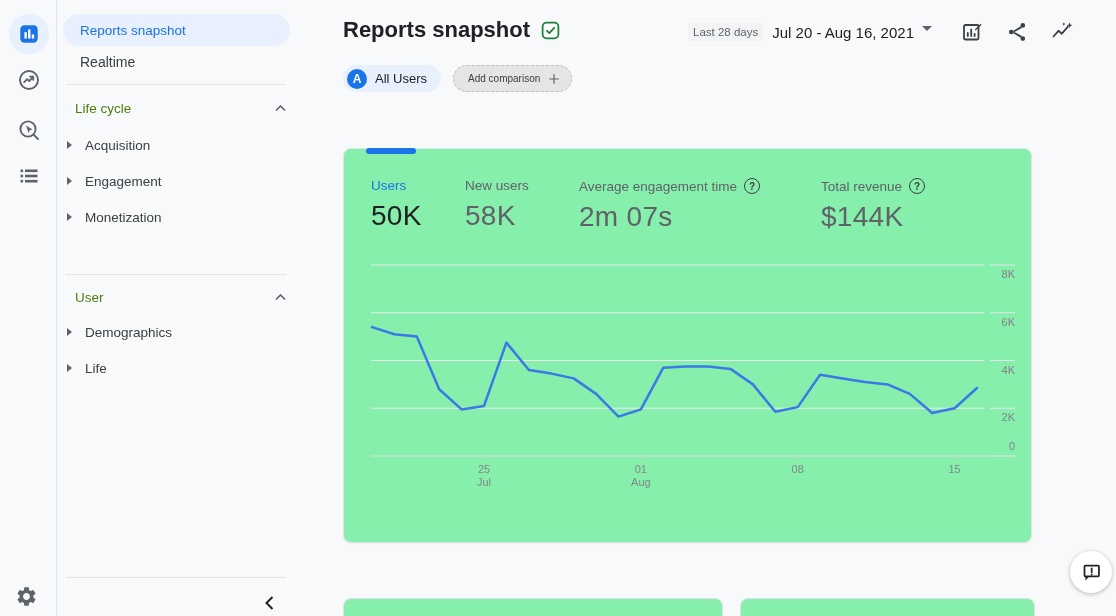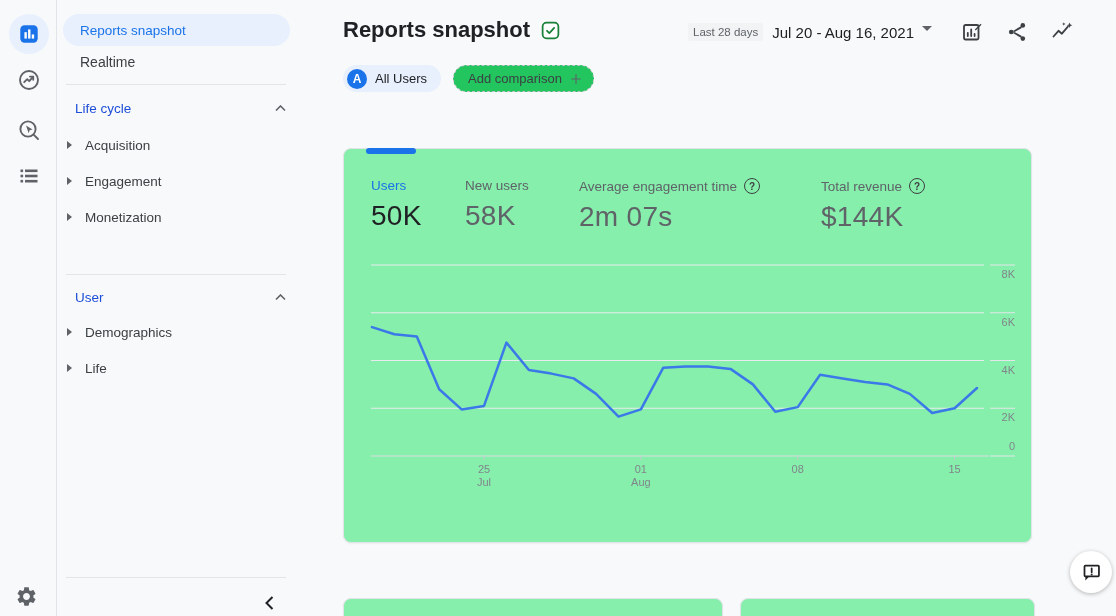--- a/index.html
+++ b/index.html
@@ -20,21 +20,21 @@
   .sidebar { position:absolute; left:58px; top:0; width:242px; height:616px; }
   .side-pill { position:absolute; left:5px; right:10px; top:14px; height:32px; border-radius:16px;
                background:#e8f0fe; color:#1a73e8; font-size:13.5px; font-weight:500;
                display:flex; align-items:center; padding-left:17px; cursor:pointer; }
   .side-item { position:absolute; left:0; right:0; height:32px; display:flex; align-items:center;
                padding-left:22px; font-size:14px; color:#3c4043; cursor:pointer; }
   .side-rt { top:46px; }
   .divider { position:absolute; left:8px; right:14px; height:1px; background:#e3e6e9; }
   .div1 { top:84px; } .div2 { top:274px; } .div3 { top:577px; }
   .side-section { position:absolute; left:0; right:14px; height:26px; display:flex; align-items:center;
-                  justify-content:space-between; padding-left:17px; font-size:13.5px; color:#1d4ed8; cursor:pointer; }
+                  justify-content:space-between; padding-left:17px; font-size:13.5px; color:#4d7c0f; cursor:pointer; }
   .sec1 { top:95px; } .sec2 { top:284px; }
   .side-sub { position:absolute; left:0; right:0; height:36px; display:flex; align-items:center;
               font-size:13.5px; color:#3c4043; cursor:pointer; }
   .side-sub .tri { width:0; height:0; border-left:5px solid #5f6368; border-top:4px solid transparent;
                    border-bottom:4px solid transparent; margin-left:9px; margin-right:13px; }
   .side-sub .tri.none { border-left-color:transparent; }
   .it1{top:127px}.it2{top:163px}.it3{top:199px}.it4{top:235px}.it5{top:314px}.it6{top:350px}
   .chev svg { width:11px; height:7px; display:block; }
   .collapse-btn { position:absolute; left:198px; top:592px; width:26px; height:26px; cursor:pointer;
                   display:flex; align-items:center; justify-content:center; }
@@ -55,23 +55,23 @@
   .hdr-icon.first { margin-left:28px; }
 
   
   .chips { position:absolute; left:343px; top:65px; display:flex; align-items:center; gap:12px; }
   .chip-users { height:27px; border-radius:14px; background:#e8f0fe; display:flex; align-items:center;
                 padding:0 14px 0 4px; cursor:pointer; }
   .chip-avatar { width:20px; height:20px; border-radius:50%; background:#1a73e8; color:#fff;
                  font-size:12px; font-weight:700; display:flex; align-items:center; justify-content:center;
                  margin-right:8px; }
   .chip-users-label { font-size:13px; color:#202124; font-weight:500; }
-  .chip-add { height:27px; border-radius:14px; border:1px dashed #bdc1c6; background:#22c55e;
+  .chip-add { height:27px; border-radius:14px; border:1px dashed #bdc1c6; background:#e5e5e5;
               display:flex; align-items:center; padding:0 10px 0 14px; cursor:pointer;
-              font-size:13px; color:#3c4043; font-weight:500; }
+              font-size:10px; color:#3c4043; font-weight:500; }
   .chip-add svg { width:14px; height:14px; margin-left:7px; display:block; }
 
   
   .card { position:absolute; background:#86efac; border:1px solid #e0e3e7; border-radius:8px;
           box-shadow:0 1px 2px rgba(60,64,67,.06); }
   .main-card { left:343px; top:148px; width:689px; height:395px; }
   .tab-indicator { position:absolute; left:22px; top:-1px; width:50px; height:6px;
                    background:#1a73e8; border-radius:4px; }
   .metric { position:absolute; top:29px; }
   .metric-label { font-size:13.5px; color:#5f6368; display:flex; align-items:center; gap:7px; }

